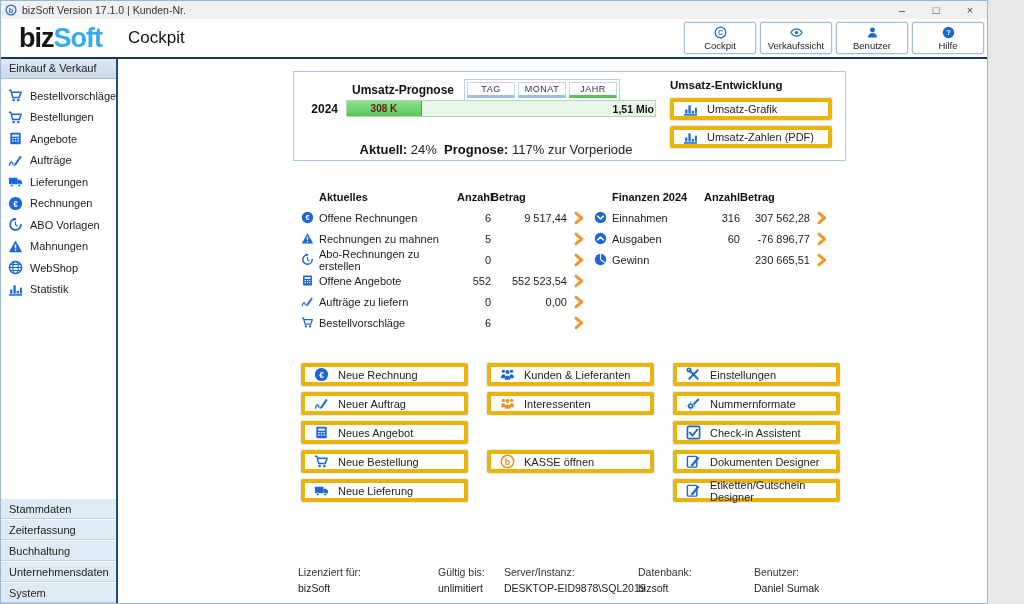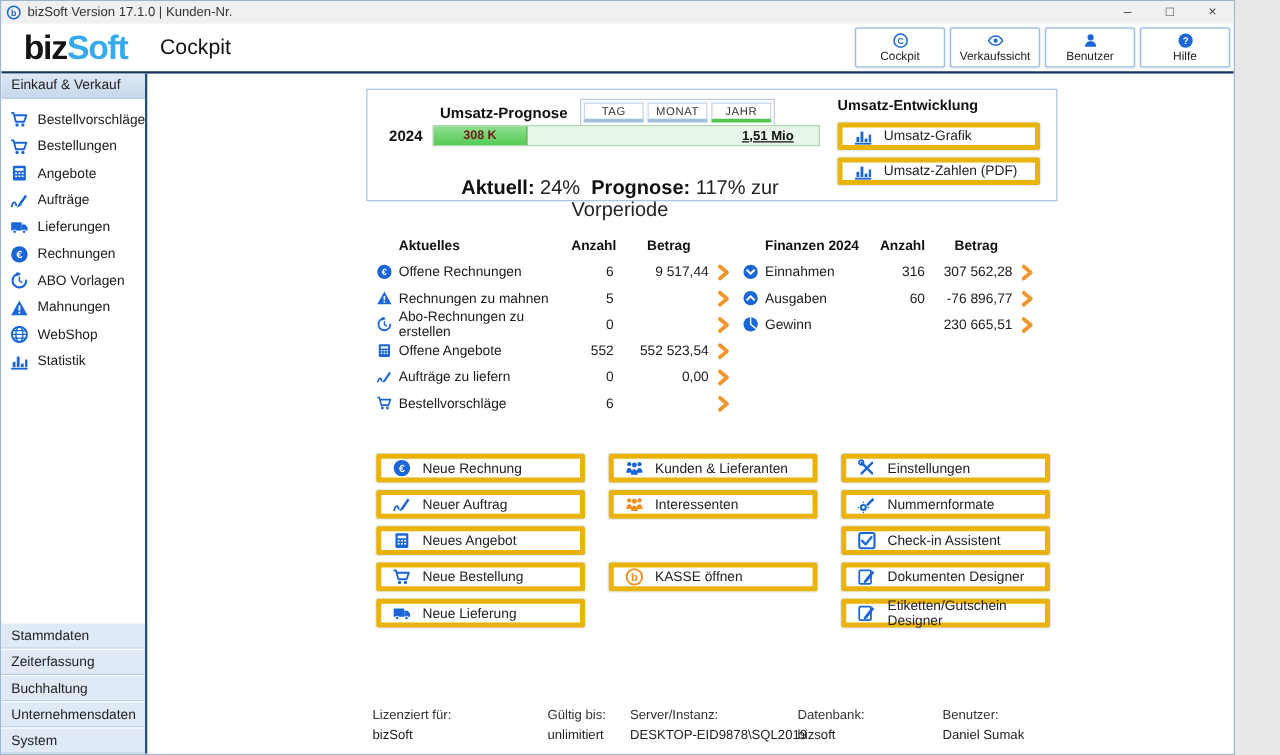--- a/index.html
+++ b/index.html
@@ -34,38 +34,38 @@
   .prog-title{font-size:12px;font-weight:bold;color:#111;}
   .tabs{display:flex;gap:3px;border:1px solid #b9cde4;padding:2px;background:#fff;}
   .tab{width:46px;text-align:center;font-size:9px;color:#333;letter-spacing:.5px;background:#fff;border:1px solid #c6d6e8;border-bottom:3px solid #9fc0dd;padding:1px 0;cursor:default;}
   .tab.active{border-bottom-color:#52c452;}
   .bar-row{position:absolute;left:10px;display:flex;align-items:center;}
   .bar-row .year{width:34px;text-align:right;font-size:12px;font-weight:bold;color:#111;margin-right:8px;}
   .bar{width:310px;height:17px;background:#e7f6e7;border:1px solid #b5d6b5;position:relative;box-sizing:border-box;}
   .bar.prev{background:#f7f0f0;border-color:#c9bfbf;width:263px;}
   .bar-fill{position:absolute;left:0;top:0;bottom:0;background:linear-gradient(#8ee08e,#57c957);border-right:1px solid #3fae3f;display:flex;align-items:center;justify-content:center;}
   .bar-cur-label{font-size:10px;font-weight:bold;color:#6b1a1a;}
-  .bar-total{position:absolute;right:20px;top:0;bottom:0;display:flex;align-items:center;font-size:10.5px;font-weight:bold;color:#111;text-decoration:underline;}
-  .stats{position:absolute;left:42px;top:70px;width:320px;text-align:center;font-size:16px;color:#222;}
+  .bar-total{position:absolute;right:1px;top:0;bottom:0;display:flex;align-items:center;font-size:10.5px;font-weight:bold;color:#111;}
+  .stats{position:absolute;left:42px;top:70px;width:320px;text-align:center;font-size:13px;color:#222;}
   .stats b{color:#111;}
   .entw{position:absolute;left:376px;top:7px;width:165px;}
   .entw-title{font-size:11.5px;font-weight:bold;color:#111;margin-bottom:7px;}
   .btn{display:flex;align-items:center;gap:9px;height:23px;padding:0 9px;background:#fff;border:4px solid #eab308;border-radius:2px;box-shadow:0 0 0 1px #e3edf7;font-size:11px;color:#222;box-sizing:border-box;cursor:default;}
   .entw .btn{width:162px;margin-bottom:6px;height:22px;}
   .ic{display:inline-block;color:#1a66d6;flex-shrink:0;}
   .ic svg{width:100%;height:100%;display:block;}
   .ic.orange{color:#ef8f1f;}
   .btn .ic{width:15px;height:15px;}
   
   .dtable{position:absolute;display:grid;grid-auto-rows:21px;align-items:center;font-size:11px;color:#1a1a1a;}
   .t-akt{left:183px;top:127px;grid-template-columns:18px 138px 34px 76px 20px;}
   .t-fin{left:476px;top:127px;grid-template-columns:18px 86px 42px 70px 20px;}
   .th{font-weight:bold;color:#111;}
   .num{text-align:right;}
-  .cent{text-align:center;padding-left:12px;}
+  .cent{text-align:left;}
   .row-ic{width:13px;height:13px;}
   .chev{width:14px;height:14px;color:#f0962c;margin-left:5px;cursor:default;}
   
   .qcol{position:absolute;top:304px;display:flex;flex-direction:column;gap:6px;}
   .qcol .btn{width:167px;}
   .qc1{left:183px;} .qc2{left:369px;} .qc3{left:555px;}
   .spacer{height:23px;visibility:hidden;}
   
   .footer-item{position:absolute;top:507px;display:flex;flex-direction:column;gap:4px;font-size:10.5px;color:#222;justify-content:flex-end;}
   .footer-item .flabel{color:#333;}

